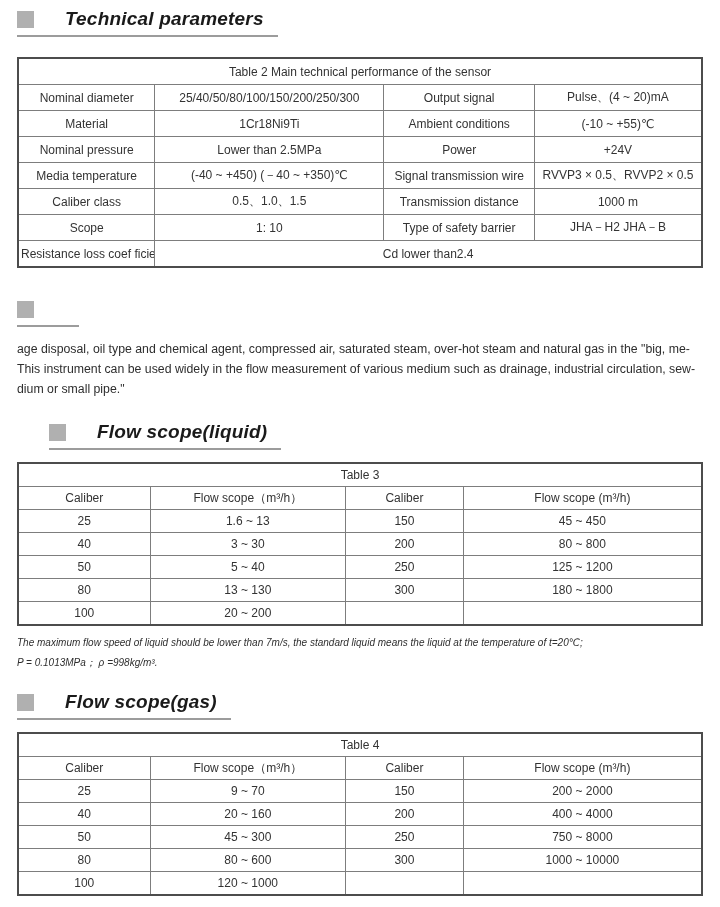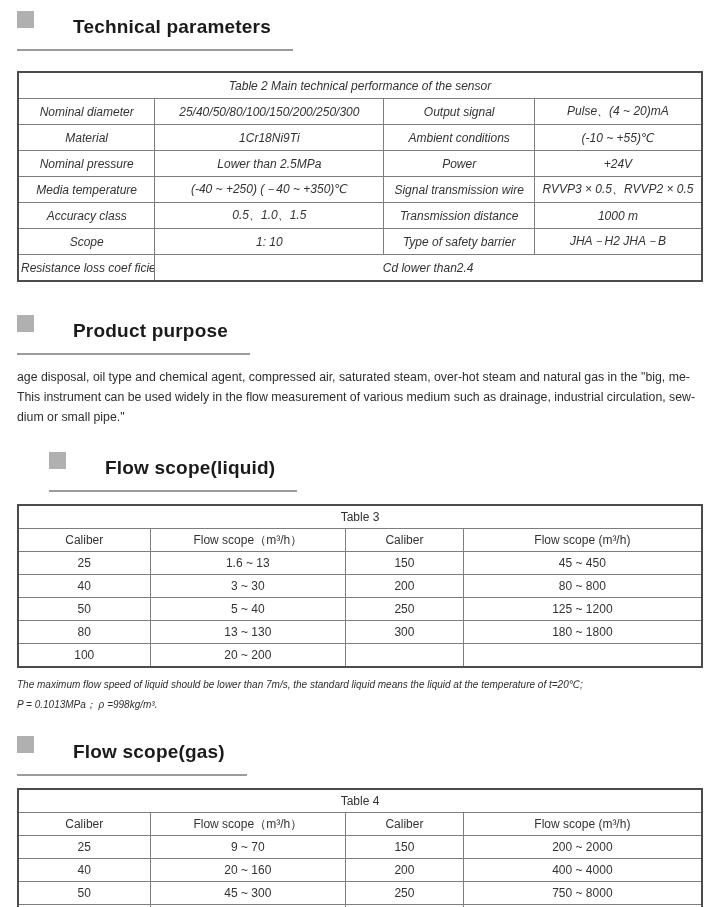--- a/index.html
+++ b/index.html
@@ -30,27 +30,28 @@
   }
   .heading-square {
     position: absolute;
     left: 0;
     top: 3px;
     width: 17px;
     height: 17px;
     background: #b0b0b0;
   }
   .section-heading h2 {
-    margin: 8px;
+    margin: 0;
     font-size: 19px;
     line-height: 22px;
     font-weight: 700;
     color: #1a1a1a;
     letter-spacing: 0.2px;
     white-space: nowrap;
+    font-style: italic;
   }
   .heading-row { line-height: 0; }
 
   
   table.doc-table {
     width: 100%;
     border-collapse: collapse;
     table-layout: fixed;
     border: 2px solid #4c4c4c;
     background: #ffffff;
@@ -60,21 +61,21 @@
     border: 1px solid #7d7d7d;
     font-size: 12px;
     font-weight: 400;
     text-align: center;
     vertical-align: middle;
     padding: 0 2px;
     color: #333333;
     overflow: hidden;
     white-space: nowrap;
   }
-  table.tech th, table.tech td { height: 25px; font-style: italic; }
+  table.tech th, table.tech td { height: 25px; }
   table.flow th, table.flow td { height: 22px; }
 
   .mt-table { margin-top: 12px; }
 
   
   .para {
     margin-top: 12px;
     font-size: 12.3px;
     line-height: 20px;
     color: #2e2e2e;
@@ -133,47 +134,46 @@
           <td>(-10 ~ +55)℃</td>
         </tr>
         <tr>
           <td>Nominal pressure</td>
           <td>Lower than 2.5MPa</td>
           <td>Power</td>
           <td>+24V</td>
         </tr>
         <tr>
           <td>Media temperature</td>
-          <td>(-40 ~ +250) (－40 ~ +350)℃</td>
+          <td>(-40 ~ +450) (－40 ~ +350)℃</td>
           <td>Signal transmission wire</td>
           <td>RVVP3 × 0.5、RVVP2 × 0.5</td>
         </tr>
         <tr>
-          <td>Accuracy class</td>
+          <td>Caliber class</td>
           <td>0.5、1.0、1.5</td>
           <td>Transmission distance</td>
           <td>1000 m</td>
         </tr>
         <tr>
           <td>Scope</td>
           <td>1: 10</td>
           <td>Type of safety barrier</td>
           <td>JHA－H2  JHA－B</td>
         </tr>
         <tr>
           <td>Resistance loss coef ficient</td>
           <td colspan="3">Cd lower than2.4</td>
         </tr>
       </tbody>
   </table>
 
   <div class="heading-row gap-h2">
     <div class="section-heading">
       <span class="heading-square"></span>
-      <h2>Product purpose</h2>
     </div>
   </div>
 
   <div class="para">
     <div class="tline">age disposal, oil type and chemical agent, compressed air, saturated steam, over-hot steam and natural gas in the "big, me-</div>
     <div class="tline">This instrument can be used widely in the flow measurement of various medium such as drainage, industrial circulation, sew-</div>
     <div class="tline">dium or small pipe."</div>
   </div>
 
   <div class="heading-row gap-h3">

